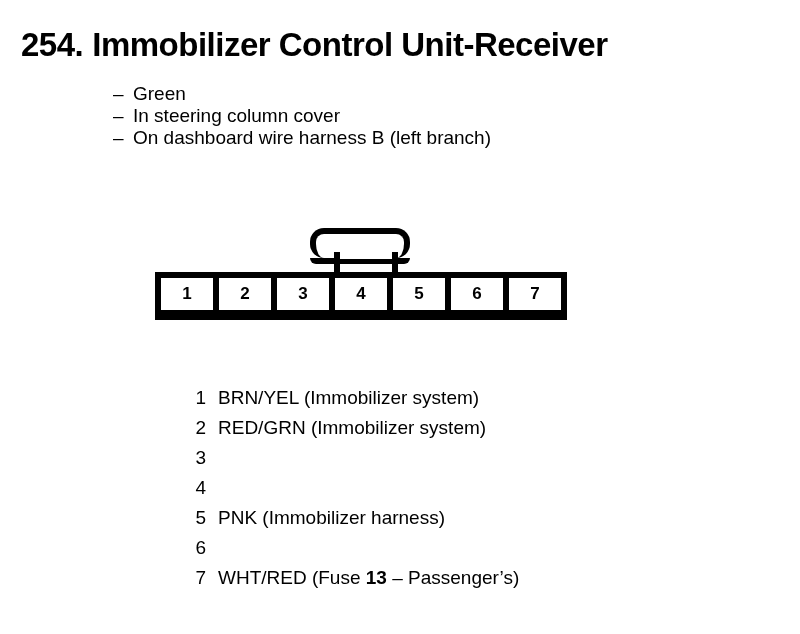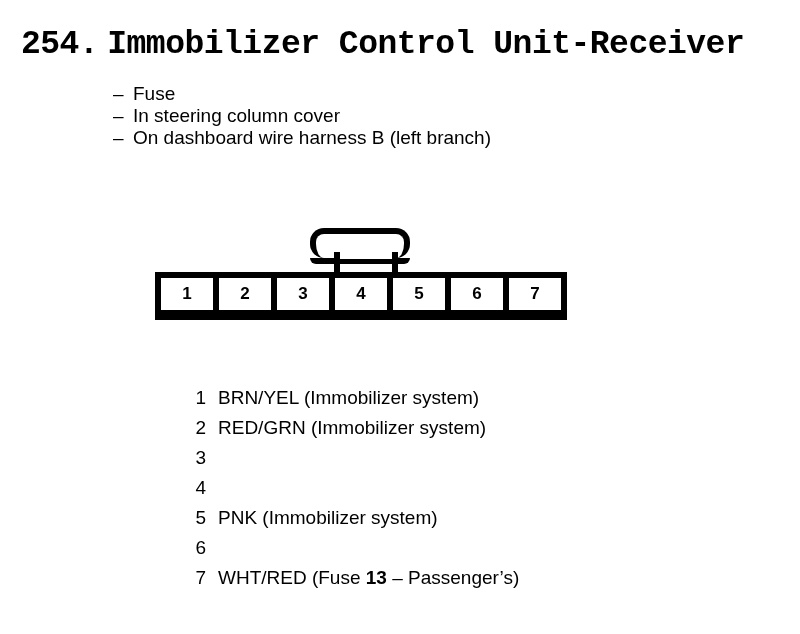--- a/index.html
+++ b/index.html
@@ -20,21 +20,20 @@
   
   #page-title {
     position: absolute;
     left: 21px;
     top: 27px;
     font-size: 33px;
     font-weight: bold;
     letter-spacing: -0.5px;
     white-space: nowrap;
     line-height: 1.1;
-    font-family: Liberation Mono, monospace;
   }
   #page-title .title-number {
     margin-right: 9px;
   }
 
   
   #description-list {
     position: absolute;
     left: 113px;
     top: 83px;
@@ -153,21 +152,21 @@
 </head>
 <body>
 
 <div id="page-title">
   <span class="title-number">254.</span><span>Immobilizer Control Unit-Receiver</span>
 </div>
 
 <div id="description-list">
     <div class="desc-item">
       <span class="desc-dash">–</span>
-      <span>Fuse</span>
+      <span>Green</span>
     </div>
     <div class="desc-item">
       <span class="desc-dash">–</span>
       <span>In steering column cover</span>
     </div>
     <div class="desc-item">
       <span class="desc-dash">–</span>
       <span>On dashboard wire harness B (left branch)</span>
     </div>
   </div>
@@ -198,21 +197,21 @@
       <span class="pin-desc">RED/GRN (Immobilizer system)</span>
     </div>
     <div class="pin-row">
       <span class="pin-number">3</span>
     </div>
     <div class="pin-row">
       <span class="pin-number">4</span>
     </div>
     <div class="pin-row">
       <span class="pin-number">5</span>
-      <span class="pin-desc">PNK (Immobilizer system)</span>
+      <span class="pin-desc">PNK (Immobilizer harness)</span>
     </div>
     <div class="pin-row">
       <span class="pin-number">6</span>
     </div>
     <div class="pin-row">
       <span class="pin-number">7</span>
       <span class="pin-desc"><span>WHT/RED (Fuse </span><b>13</b><span> – Passenger’s)</span></span>
     </div>
   </div>
 

